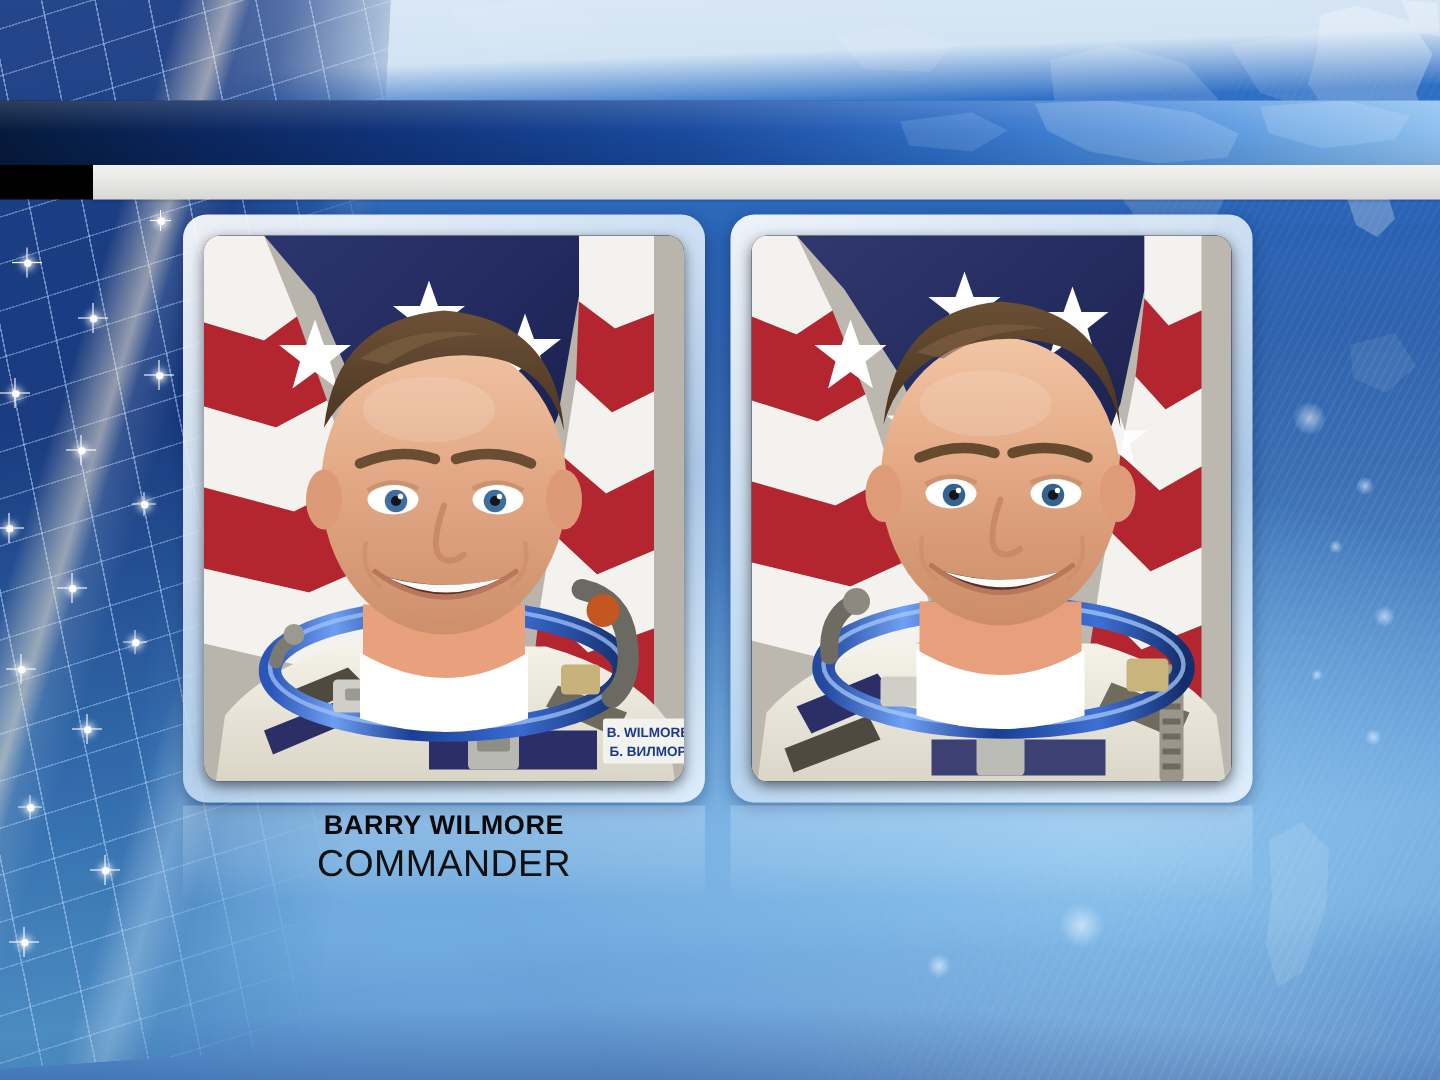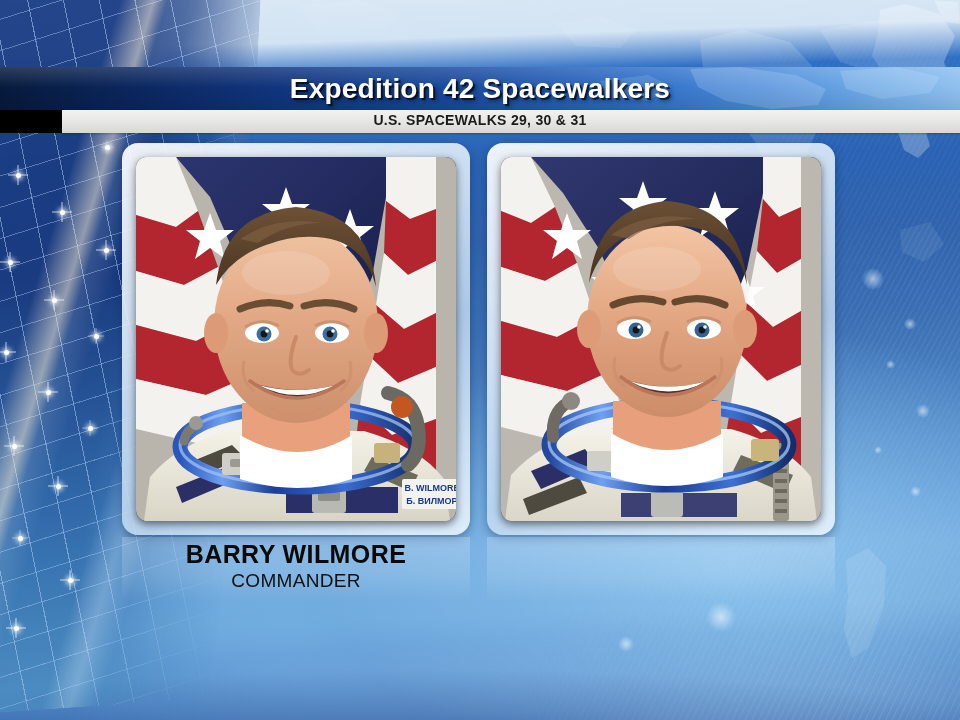--- a/index.html
+++ b/index.html
@@ -161,26 +161,26 @@
   .nameplate{
     position:absolute; top:537px; width:348px; height:64px;
     background:linear-gradient(180deg, rgba(255,255,255,.22) 0%, rgba(255,255,255,.12) 60%,
                rgba(255,255,255,0) 100%);
     text-align:center;
   }
   .nameplate.left { left:122px; }
   .nameplate.right{ left:487px; }
   .astro-name{
     display:block; margin-top:3px;
-    font-size:25px; font-weight:bold; color:#0a0a0a; letter-spacing:.4px;
+    font-size:18px; font-weight:bold; color:#0a0a0a; letter-spacing:.4px;
     font-family:"Liberation Sans", sans-serif; white-space:nowrap;
   }
   .astro-role{
     display:block; margin-top:1px;
-    font-size:19px; font-weight:normal; color:#101010; letter-spacing:.3px;
+    font-size:25px; font-weight:normal; color:#101010; letter-spacing:.3px;
     font-family:"Liberation Sans", sans-serif; white-space:nowrap;
   }
 </style>
 </head>
 <body>
 
 <div id="stage">
 
   <div class="bg-base"></div>
 
@@ -255,26 +255,24 @@
     <div class="tmap">
       <svg viewBox="0 0 960 43" preserveAspectRatio="none">
         <g fill="#cfe4fb">
           <path d="M690 2 L740 0 L796 8 L826 22 L818 38 L772 42 L726 34 L698 20 Z"></path>
           <path d="M840 4 L898 0 L940 10 L930 26 L882 32 L846 22 Z"></path>
           <path d="M600 14 L648 8 L672 20 L648 34 L606 30 Z" opacity="0.7"></path>
         </g>
       </svg>
     </div>
     <div class="titlebar-sheen"></div>
-    <div class="title-text">Expedition 42 Spacewalkers</div>
   </div>
 
   <div class="subbar-black"></div>
   <div class="subbar"></div>
-  <div class="subtitle-text">U.S. SPACEWALKS 29, 30 &amp; 31</div>
 
   <div class="panel left">
     <div class="frame"></div>
     <div class="photo">
       <svg viewBox="0 0 320 364" preserveAspectRatio="xMidYMid slice">
         <defs>
           <linearGradient id="wFlagBlue" x1="0" y1="0" x2="1" y2="1">
             <stop offset="0%" stop-color="#2d3570"></stop>
             <stop offset="50%" stop-color="#222a5e"></stop>
             <stop offset="100%" stop-color="#171d48"></stop>

